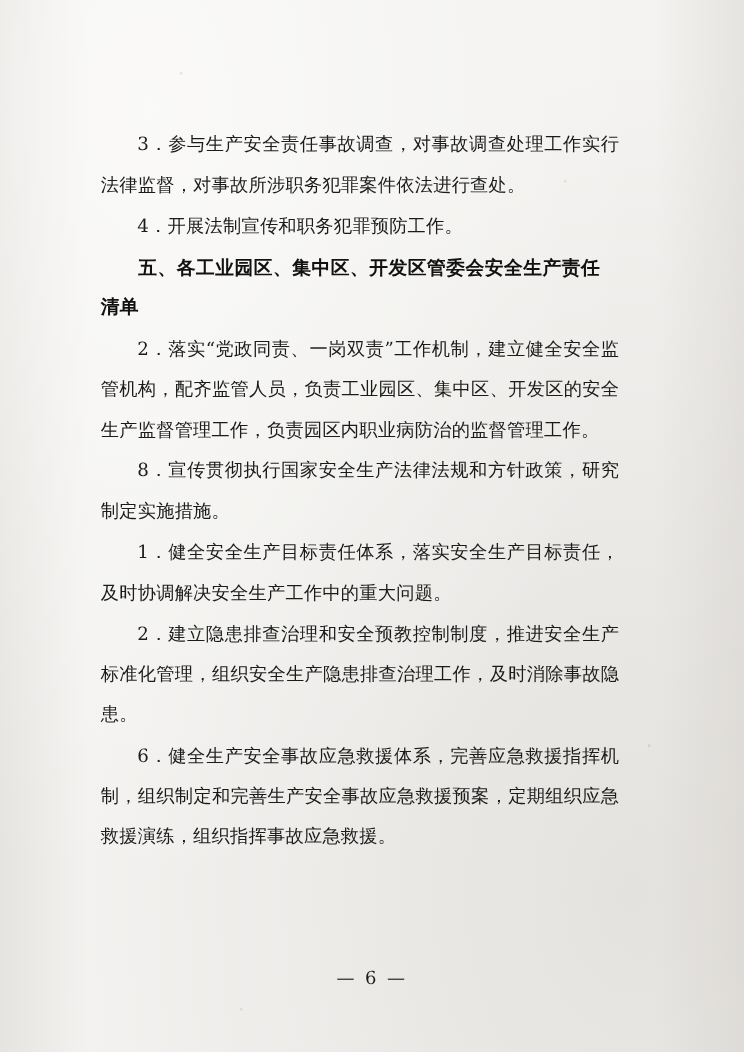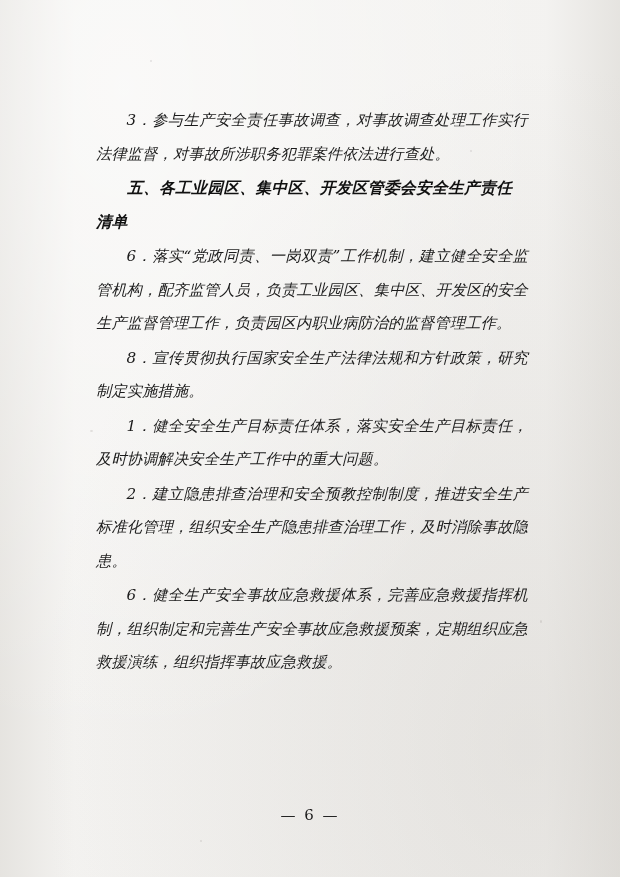--- a/index.html
+++ b/index.html
@@ -26,24 +26,23 @@
     position: absolute;
     inset: 0;
     background:
       radial-gradient(ellipse at 20% 10%, rgba(255,255,255,0.55), rgba(255,255,255,0) 60%),
       radial-gradient(ellipse at 85% 85%, rgba(200,196,190,0.35), rgba(255,255,255,0) 65%),
       linear-gradient(to right, rgba(228,226,222,0.9) 0%, rgba(246,245,243,0.2) 12%, rgba(246,245,243,0.1) 88%, rgba(226,224,220,0.8) 100%);
     pointer-events: none;
   }
   #content {
     position: absolute;
-    left: 96px;
+    left: 84px;
     top: 104px;
     width: 432px;
-    font-style: italic;
   }
   p.para {
     margin: 0 0 1px 0;
     font-size: 15.2px;
     line-height: 33.5px;
     color: #1b1b1b;
     text-align: justify;
     text-justify: inter-ideograph;
     letter-spacing: 0.2px;
     text-indent: 2em;
@@ -85,22 +84,23 @@
 <div id="page">
 
   <div class="speckle" style="left:150px; top:60px; width:2px; height:2px;"></div>
   <div class="speckle" style="left:470px; top:150px; width:2px; height:2px;"></div>
   <div class="speckle" style="left:90px; top:430px; width:3px; height:2px;"></div>
   <div class="speckle" style="left:540px; top:620px; width:2px; height:3px;"></div>
   <div class="speckle" style="left:200px; top:840px; width:2px; height:2px;"></div>
 
   <div id="content">
     <p class="para">3．参与生产安全责任事故调查，对事故调查处理工作实行法律监督，对事故所涉职务犯罪案件依法进行查处。</p>
+    <p class="para">4．开展法制宣传和职务犯罪预防工作。</p>
     <p class="heading">五、各工业园区、集中区、开发区管委会安全生产责任清单</p>
-    <p class="para">6．落实“党政同责、一岗双责”工作机制，建立健全安全监管机构，配齐监管人员，负责工业园区、集中区、开发区的安全生产监督管理工作，负责园区内职业病防治的监督管理工作。</p>
+    <p class="para">2．落实“党政同责、一岗双责”工作机制，建立健全安全监管机构，配齐监管人员，负责工业园区、集中区、开发区的安全生产监督管理工作，负责园区内职业病防治的监督管理工作。</p>
     <p class="para">8．宣传贯彻执行国家安全生产法律法规和方针政策，研究制定实施措施。</p>
     <p class="para">1．健全安全生产目标责任体系，落实安全生产目标责任，及时协调解决安全生产工作中的重大问题。</p>
     <p class="para">2．建立隐患排查治理和安全预教控制制度，推进安全生产标准化管理，组织安全生产隐患排查治理工作，及时消除事故隐患。</p>
     <p class="para">6．健全生产安全事故应急救援体系，完善应急救援指挥机制，组织制定和完善生产安全事故应急救援预案，定期组织应急救援演练，组织指挥事故应急救援。</p>
   </div>
 
   <div id="footer">— 6 —</div>
 </div>
 
 </body></html>

